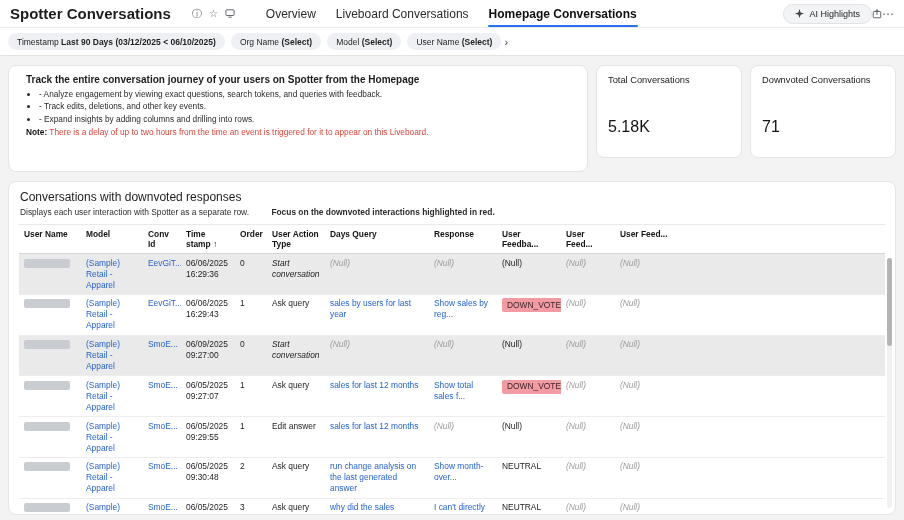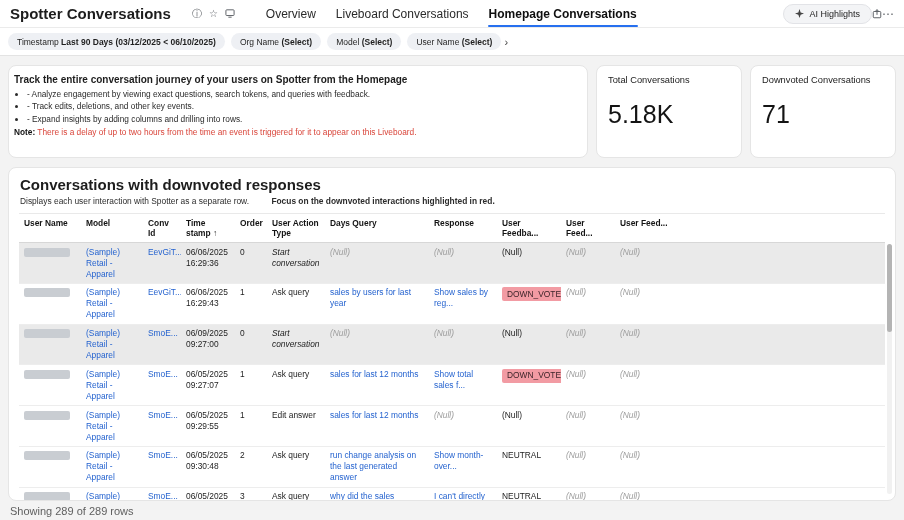--- a/index.html
+++ b/index.html
@@ -24,32 +24,32 @@
   .more{font-size:12px}
 
   .filterbar{background:#fff;display:flex;align-items:center;padding:5px 8px;border-bottom:1px solid #e3e3e3}
   .chips{display:flex;align-items:center;gap:6px;overflow:hidden}
   .chip{background:#eef0f4;border-radius:11px;padding:3.5px 9px;font-size:8.5px;color:#1f1f1f;white-space:nowrap;cursor:pointer}
   .chev{color:#444;font-size:11px;cursor:pointer;padding:0 3px}
 
   .content{padding:9px 8px 0}
   .cards-row{display:flex;gap:8px;margin-bottom:9px}
   .card{background:#fff;border:1px solid #e5e5e5;border-radius:8px}
-  .info-card{flex:1;padding:8px 5px;height:93px}
+  .info-card{flex:1;padding:8px 17px;height:107px}
   .info-title{font-size:10px;font-weight:700;margin-bottom:3px}
   .info-bullets{list-style:disc;margin:0 0 2px 13px;font-size:8.3px;line-height:1.5;color:#2a2a2a}
   .note{font-size:8.3px;line-height:1.4}
   .note b{color:#111}
   .note .red{color:var(--note-red)}
   .kpi{width:146px;height:93px;padding:9px 11px}
   .kpi-title{font-size:9.3px;font-weight:400;color:#1b1b1b}
-  .kpi-value{font-size:25px;margin-top:15px;color:#141414}
+  .kpi-value{font-size:16px;margin-top:33px;color:#141414}
 
   .table-card{position:relative;height:334px;padding-top:8px;overflow:hidden}
-  .table-title{font-size:15px;font-weight:700;padding:0 11px}
+  .table-title{font-size:12px;font-weight:400;padding:0 11px}
   .table-sub{font-size:8.4px;color:#2c2c2c;padding:3px 11px 7px}
   .table-sub b{margin-left:20px}
   .table-wrap{margin:0 10px}
   table{width:100%;border-collapse:collapse;table-layout:fixed;font-size:8.4px}
   th{text-align:left;font-weight:700;font-size:8.4px;color:#141414;padding:4px 5px;border-top:1px solid #e9e9e9;border-bottom:1px solid #d7d7d7;line-height:1.2;vertical-align:top;overflow:hidden}
   td{padding:3.5px 5px;border-bottom:1px solid #ededed;vertical-align:top;line-height:1.3;word-wrap:break-word;overflow:hidden}
   tr.shaded td{background:#eaeaea}
   .blue{color:var(--link-blue);cursor:pointer}
   .nullv{color:#9d9d9d;font-style:italic}
   .ital{font-style:italic}

